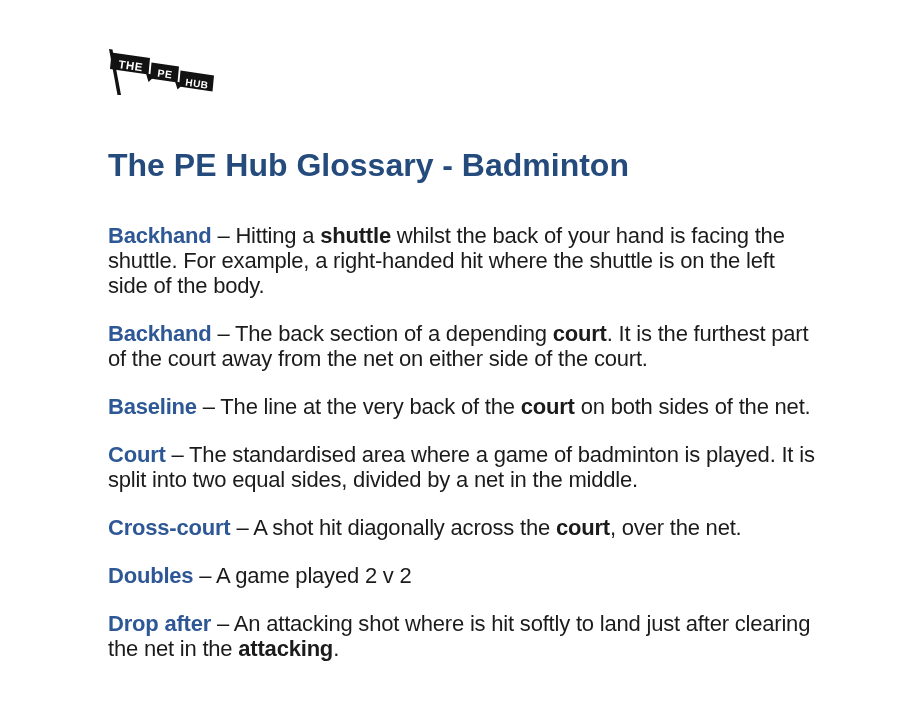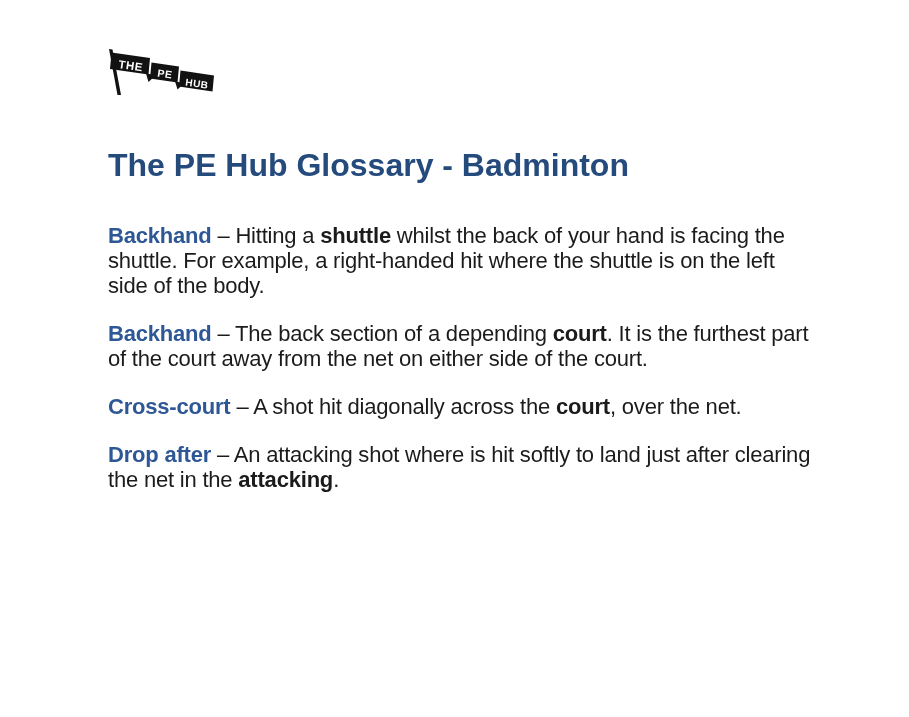--- a/index.html
+++ b/index.html
@@ -75,17 +75,20 @@
       <text class="logo-text" x="53" y="31.5" font-size="10.5" transform="rotate(8 53 31.5)">PE</text>
       <text class="logo-text" x="81" y="40.5" font-size="10" transform="rotate(8 81 40.5)">HUB</text>
     </svg>
   </div>
 
   <h1 class="doc-title">The PE Hub Glossary - Badminton</h1>
 
   <main class="glossary" id="glossary">
       <p class="entry"><span class="term">Backhand</span><span> – Hitting a </span><span class="bold">shuttle</span><span> whilst the back of your hand is facing the shuttle. For example, a right-handed hit where the shuttle is on the left side of the body.</span></p>
       <p class="entry"><span class="term">Backhand</span><span> – The back section of a depending </span><span class="bold">court</span><span>. It is the furthest part of the court away from the net on either side of the court.</span></p>
+      <p class="entry"><span class="term">Baseline</span><span> – The line at the very back of the </span><span class="bold">court</span><span> on both sides of the net.</span></p>
+      <p class="entry"><span class="term">Court</span><span> – The standardised area where a game of badminton is played. It is split into two equal sides, divided by a net in the middle.</span></p>
       <p class="entry"><span class="term">Cross-court</span><span> – A shot hit diagonally across the </span><span class="bold">court</span><span>, over the net.</span></p>
+      <p class="entry"><span class="term">Doubles</span><span> – A game played 2 v 2</span></p>
       <p class="entry"><span class="term">Drop after</span><span> – An attacking shot where is hit softly to land just after clearing the net in the </span><span class="bold">attacking</span><span>.</span></p>
     </main>
 
 </div>
 
 </body></html>

